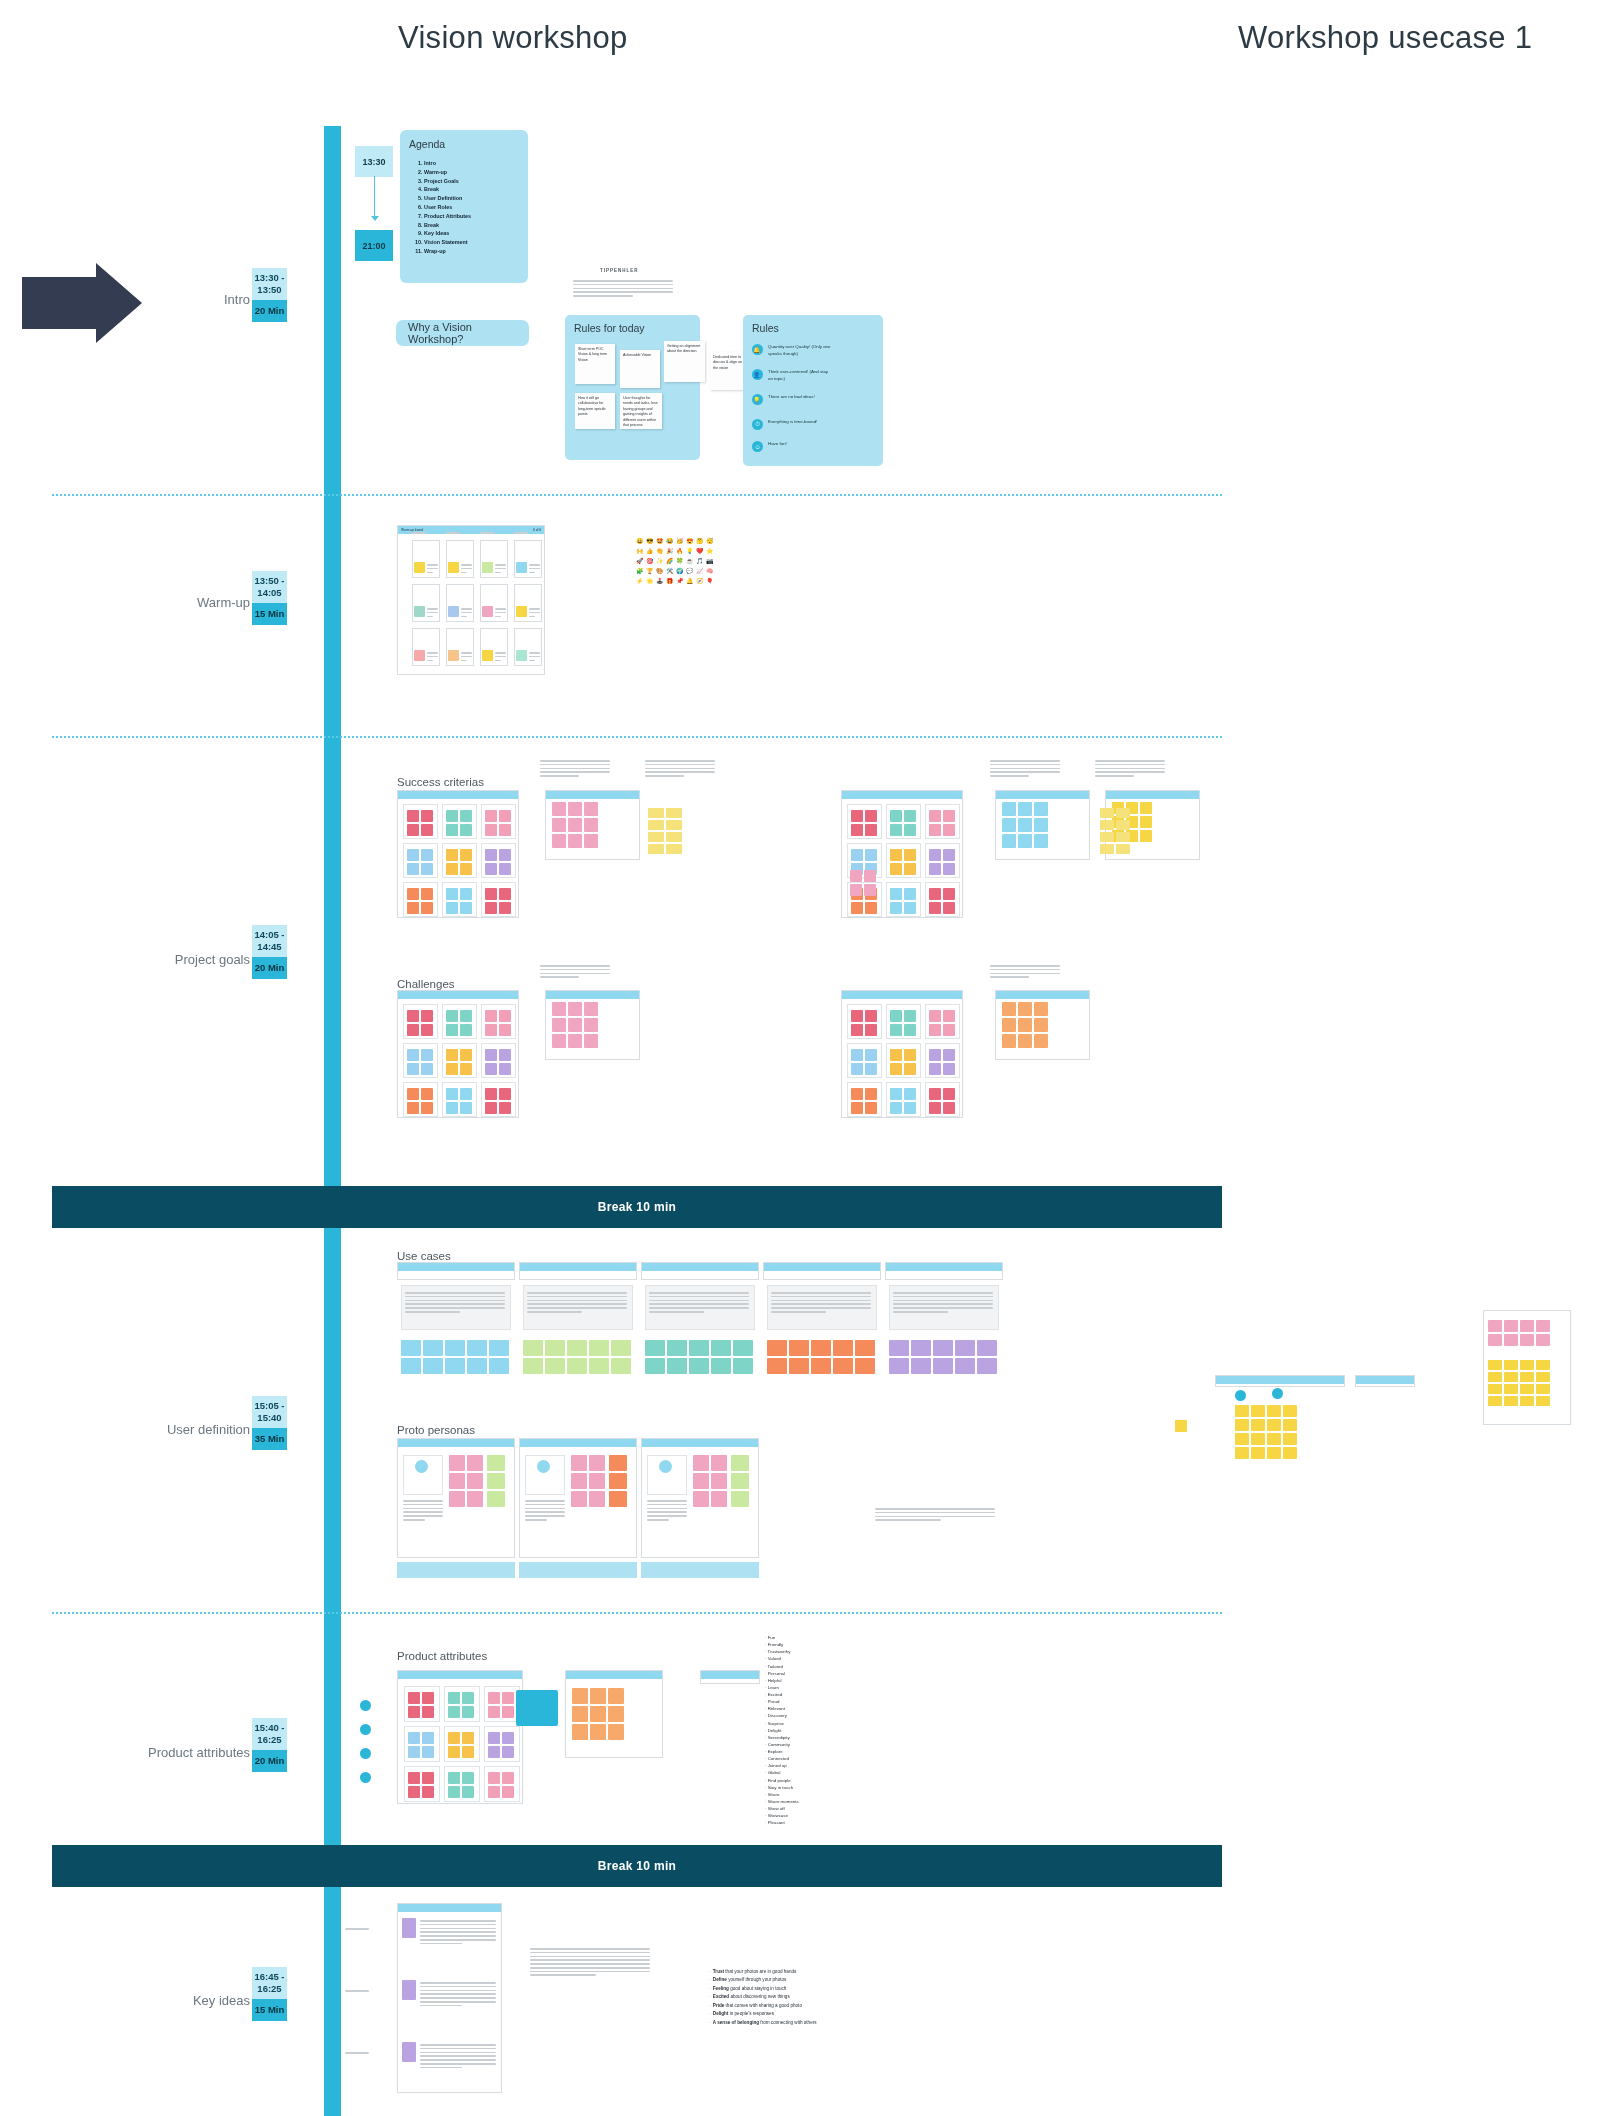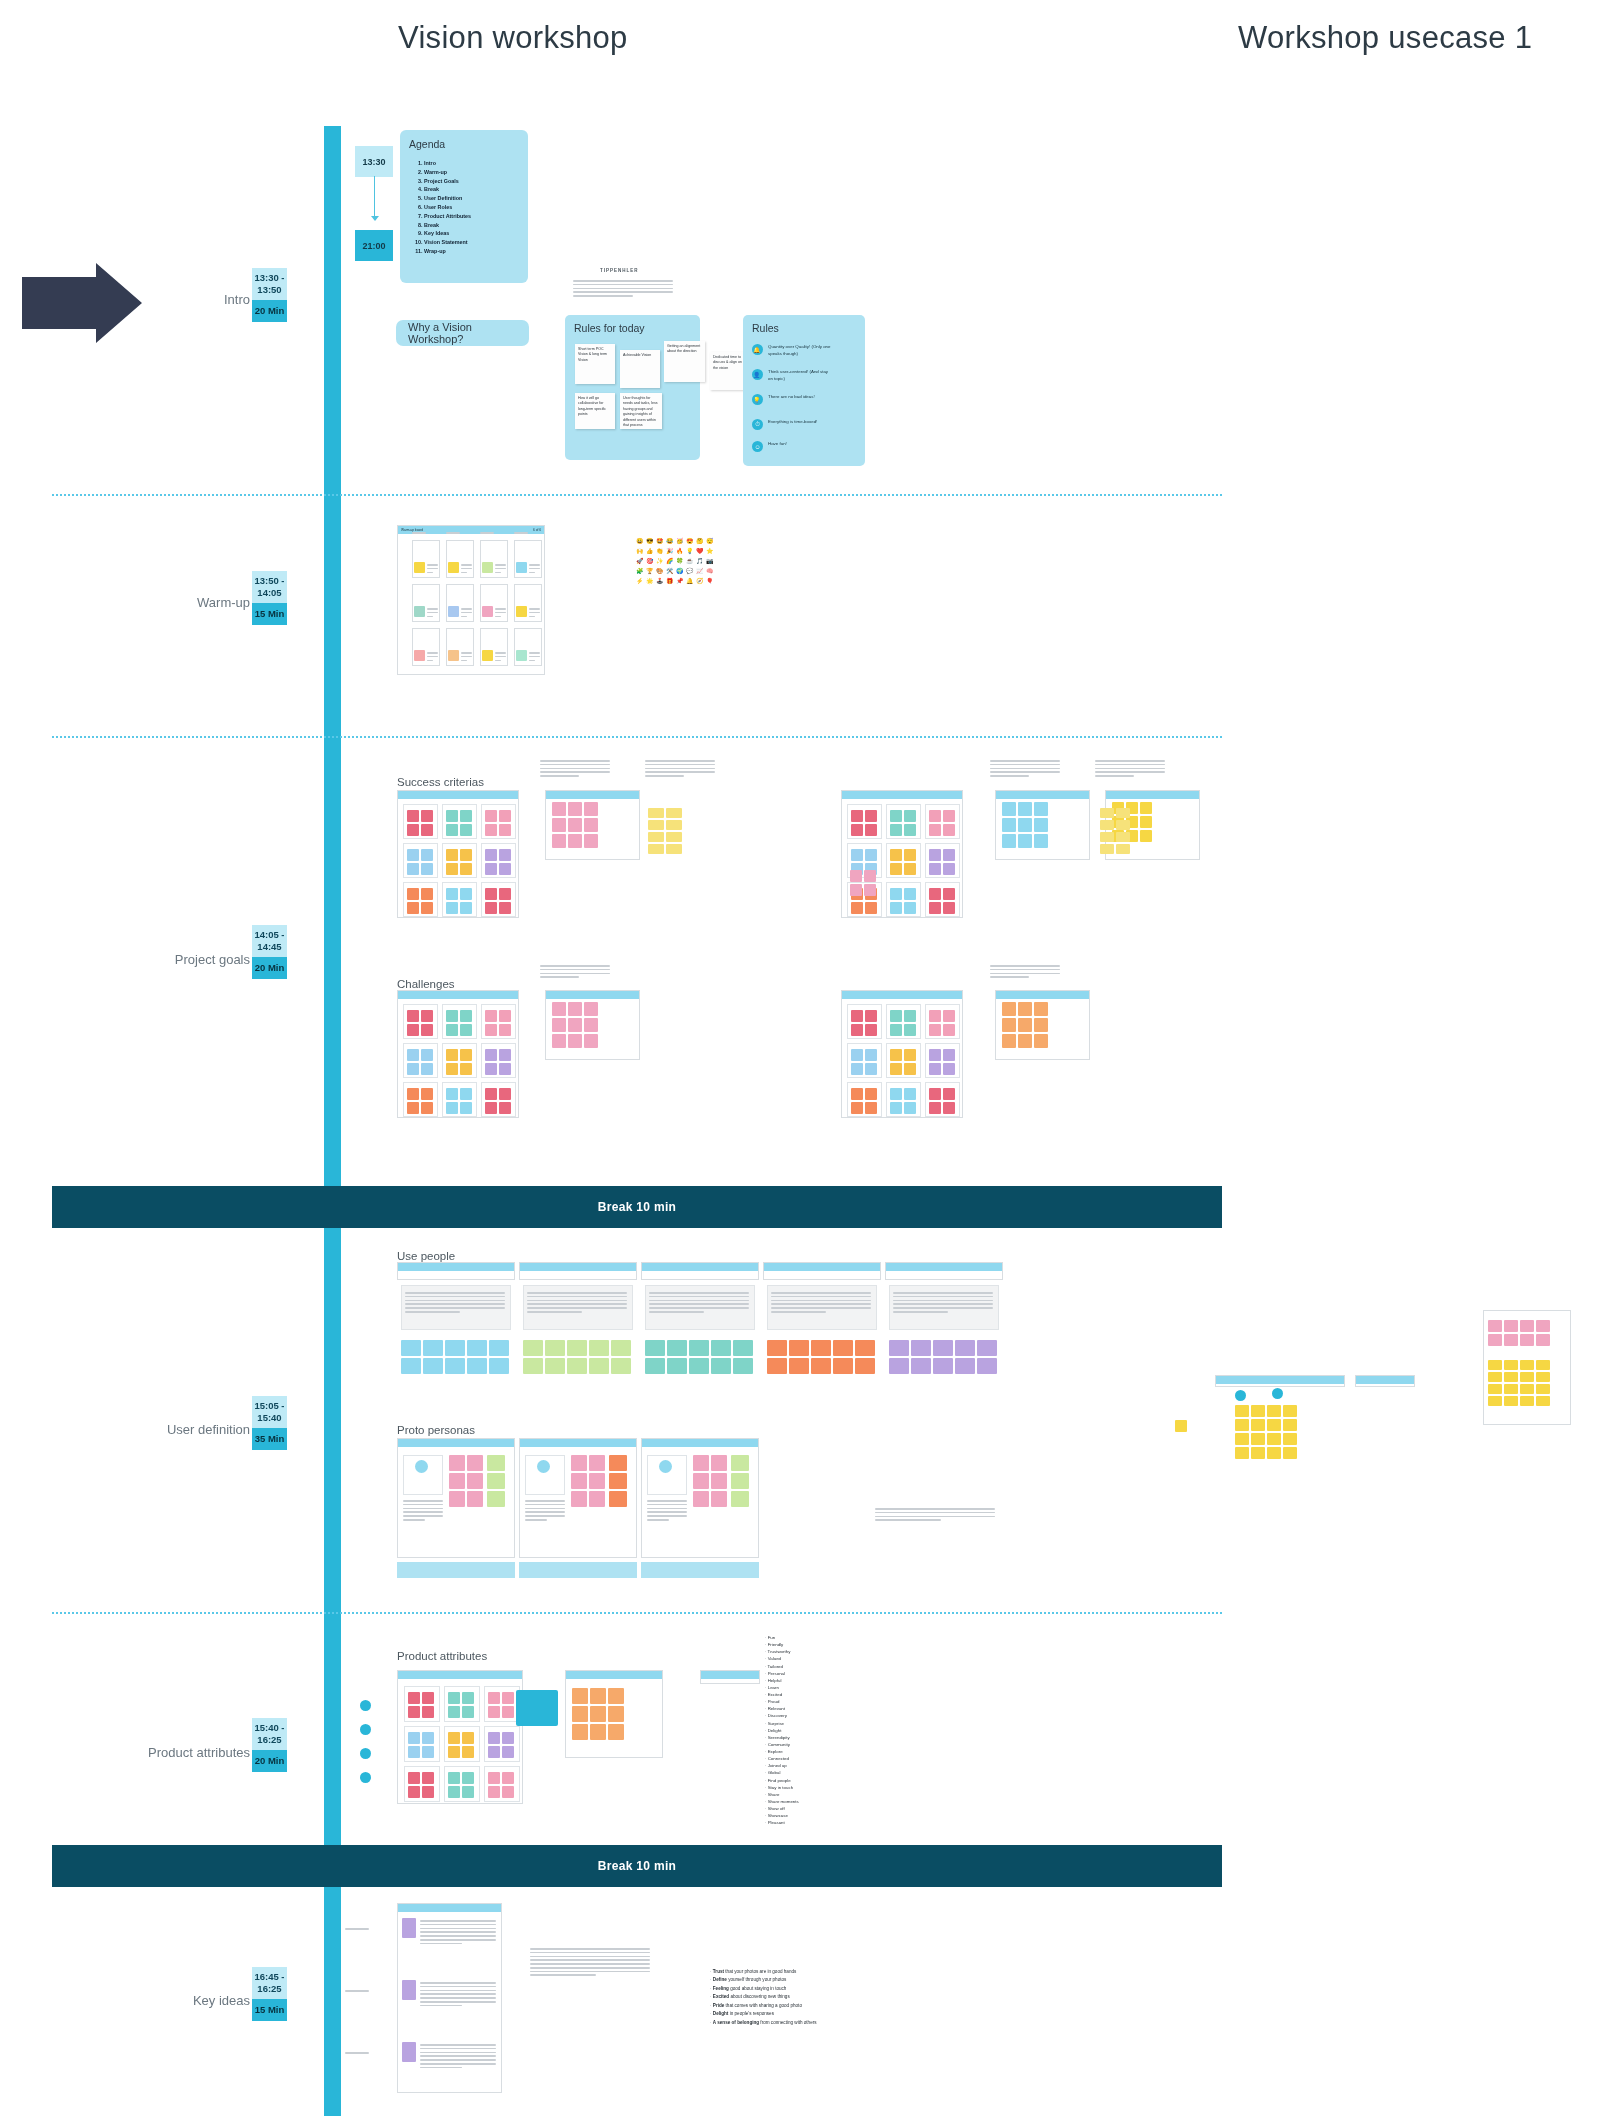--- a/index.html
+++ b/index.html
@@ -237,21 +237,21 @@
   <div class="panel" style="left:565px; top:315px; width:135px; height:145px;">
     <div class="p-title">Rules for today</div>
   </div>
   <div class="note" style="left:575px; top:344px; width:40px; height:40px;">Short term POC Vision &amp; long term Vision</div>
   <div class="note" style="left:620px; top:350px; width:40px; height:38px;">Achievable Vision</div>
   <div class="note" style="left:664px; top:341px; width:41px; height:41px;">Getting an alignment about the direction</div>
   <div class="note" style="left:710px; top:352px; width:38px; height:38px;">Dedicated time to discuss &amp; align on the vision</div>
   <div class="note" style="left:575px; top:393px; width:40px; height:36px;">How it will go collaborative for long-term specific points</div>
   <div class="note" style="left:620px; top:393px; width:42px; height:36px;">User thoughts for needs and tasks, less having groups and gaining insights of different users within that process</div>
 
-  <div class="panel" style="left:743px; top:315px; width:122px; height:151px;">
+  <div class="panel" style="left:743px; top:315px; width:140px; height:151px;">
     <div class="p-title">Rules</div>
   </div>
   <div class="rules-item" style="left:752px; top:344px;">
     <div class="rules-dot">🔔</div>
     <div class="rules-txt">Quantity over Quality! (Only one speaks though)</div>
   </div>
   <div class="rules-item" style="left:752px; top:369px;">
     <div class="rules-dot">👤</div>
     <div class="rules-txt">Think user-centered! (And stay on topic)</div>
   </div>
@@ -842,21 +842,21 @@
         <i style="width: 55%;"></i>
       </div>
       <div class="textblob" style="left:990px;top:965px;width:70px;">
         <i></i>
         <i></i>
         <i></i>
         <i style="width: 55%;"></i>
       </div>
     </div>
 
-  <div class="sec-head" style="left:397px; top:1250px;">Use people</div>
+  <div class="sec-head" style="left:397px; top:1250px;">Use cases</div>
   <div class="sec-head" style="left:397px; top:1424px;">Proto personas</div>
   <div id="usecase-boards">
       <div class="frame" style="left:397px;top:1262px;width:118px;height:18px;">
         <div class="frame-bar" style="background:#8fd8ef;">
           <span></span>
           <span></span>
         </div>
       </div>
       <div style="position:absolute;left:401px;top:1285px;width:110px;height:45px;background:#f2f3f4;border:1px solid #e0e4e7;"></div>
       <div class="textblob" style="left:405px;top:1292px;width:100px;">

